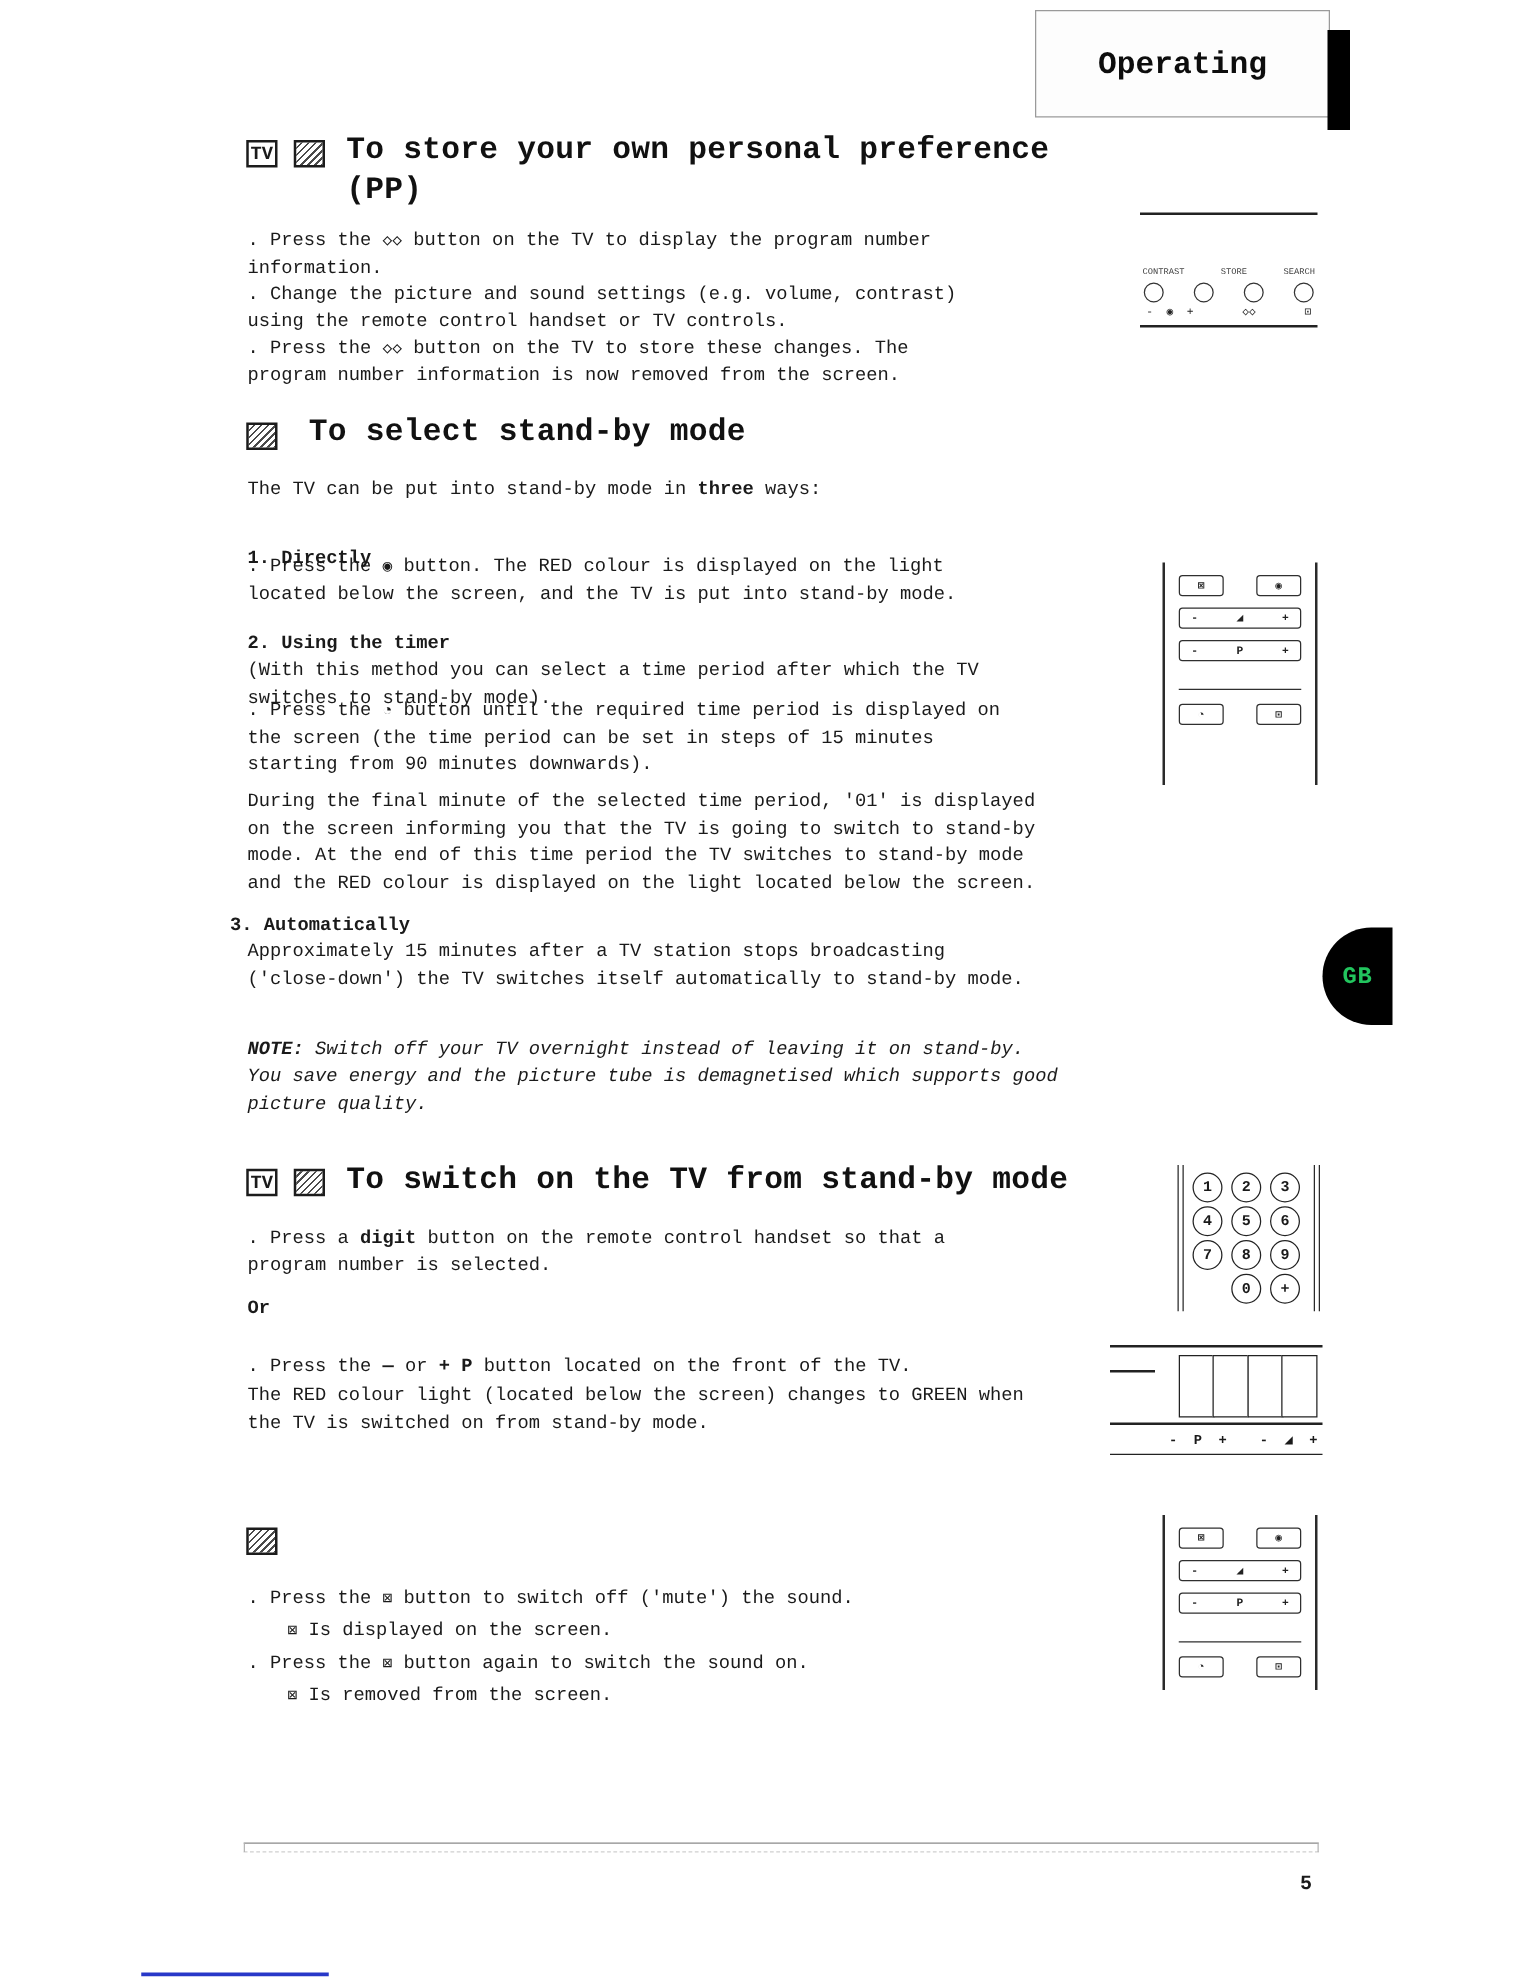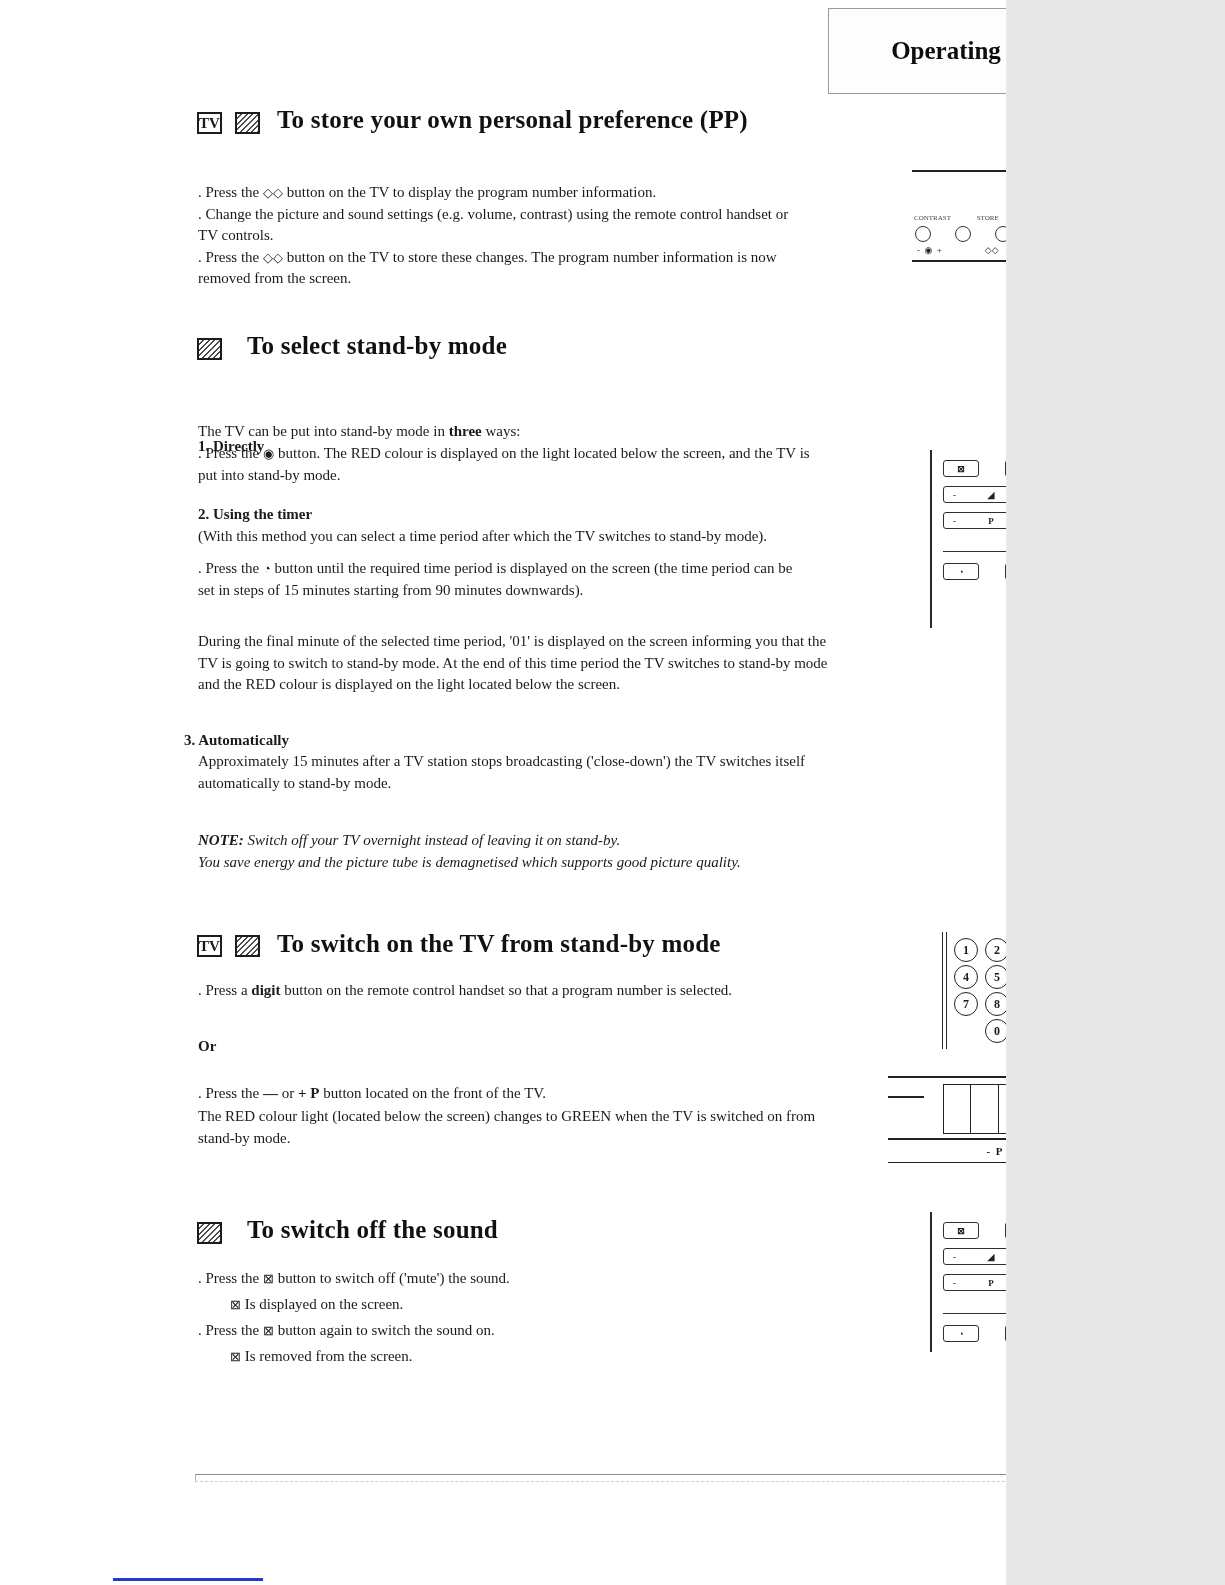--- a/index.html
+++ b/index.html
@@ -1,21 +1,21 @@
 <!DOCTYPE html>
 <html><head>
 <meta charset="utf-8">
 <style>
   * { margin:0; padding:0; box-sizing:border-box; }
   html,body { background:#e8e8e8; }
   body { font-family:"Liberation Sans", sans-serif; }
   .page {
-    position:relative; width:1006px; height:1585px;
+    position:relative; width:1225px; height:1585px;
     background:#ffffff; color:#1a1a1a; overflow:hidden;
-    font-family:Liberation Serif, serif;
+    font-family:Liberation Mono, monospace;
   }
   .abs { position:absolute; }
   .h1 { font-size:25px; font-weight:bold; line-height:32px; letter-spacing:0.2px; color:#111; }
   .body-text { font-size:15px; line-height:21.5px; }
   .bold { font-weight:bold; }
   .sub-title { font-size:15px; font-weight:bold; }
   .note-text { font-style:italic; font-size:15px; line-height:22px; }
   .note-label { font-weight:bold; font-style:italic; }
 
   
@@ -128,21 +128,21 @@
       <span>◇◇</span>
       <span>⊡</span>
     </div>
   </div>
 
   <div class="abs icon-row" style="left:197px; top:338px;">
     <div class="icon-remote-fill"></div>
   </div>
   <div class="abs h1" style="left:247px; top:330px;">To select stand-by mode</div>
 
-  <p class="abs body-text" style="left:198px; top:381px; width:620px;margin-top:40px;"><span>The TV can be put into stand-by mode in </span><span class="bold">three</span><span> ways:</span></p>
+  <p class="abs body-text" style="left:198px; top:381px; width:620px;"><span>The TV can be put into stand-by mode in </span><span class="bold">three</span><span> ways:</span></p>
 
   <div class="abs sub-title" style="left:198px; top:438px;">1. Directly</div>
   <p class="abs body-text" style="left:198px; top:443px; width:614px;"><span>. Press the </span><span class="glyph">◉</span><span> button. The RED colour is displayed on the light located below the screen, and the TV is put into stand-by mode.</span></p>
 
   <div class="abs sub-title" style="left:198px; top:506px;">2. Using the timer</div>
   <p class="abs body-text" style="left:198px; top:526px; width:622px;">(With this method you can select a time period after which the TV switches to stand-by mode).</p>
   <p class="abs body-text" style="left:198px; top:558px; width:612px;"><span>. Press the </span><span class="glyph">◔</span><span> button until the required time period is displayed on the screen (the time period can be set in steps of 15 minutes starting from 90 minutes downwards).</span></p>
 
   <p class="abs body-text" style="left:198px; top:631px; width:634px;">During the final minute of the selected time period, '01' is displayed on the screen informing you that the TV is going to switch to stand-by mode. At the end of this time period the TV switches to stand-by mode and the RED colour is displayed on the light located below the screen.</p>
 
@@ -240,21 +240,20 @@
         <div class="fp-cell"></div>
         <div class="fp-cell"></div>
       </div>
     </div>
     <div class="fp-labelrow">-  P  +    -  ◢  +</div>
   </div>
 
   <div class="abs icon-row" style="left:197px; top:1222px;">
     <div class="icon-remote-fill"></div>
   </div>
-  <div class="abs h1" style="left:247px; top:1214px;">To switch off the sound</div>
 
   <p class="abs body-text" style="left:198px; top:1268px; width:620px;"><span>. Press the </span><span class="glyph">⊠</span><span> button to switch off ('mute') the sound.</span></p>
   <p class="abs body-text" style="left:230px; top:1294px; width:500px;"><span class="glyph">⊠</span><span> Is displayed on the screen.</span></p>
   <p class="abs body-text" style="left:198px; top:1320px; width:620px;"><span>. Press the </span><span class="glyph">⊠</span><span> button again to switch the sound on.</span></p>
   <p class="abs body-text" style="left:230px; top:1346px; width:500px;"><span class="glyph">⊠</span><span> Is removed from the screen.</span></p>
 
   <div class="abs remote-panel" style="left:930px; top:1212px; height:140px;">
     <div class="rp-row rp-two">
       <div class="rp-btn sm">
           <span>⊠</span>

